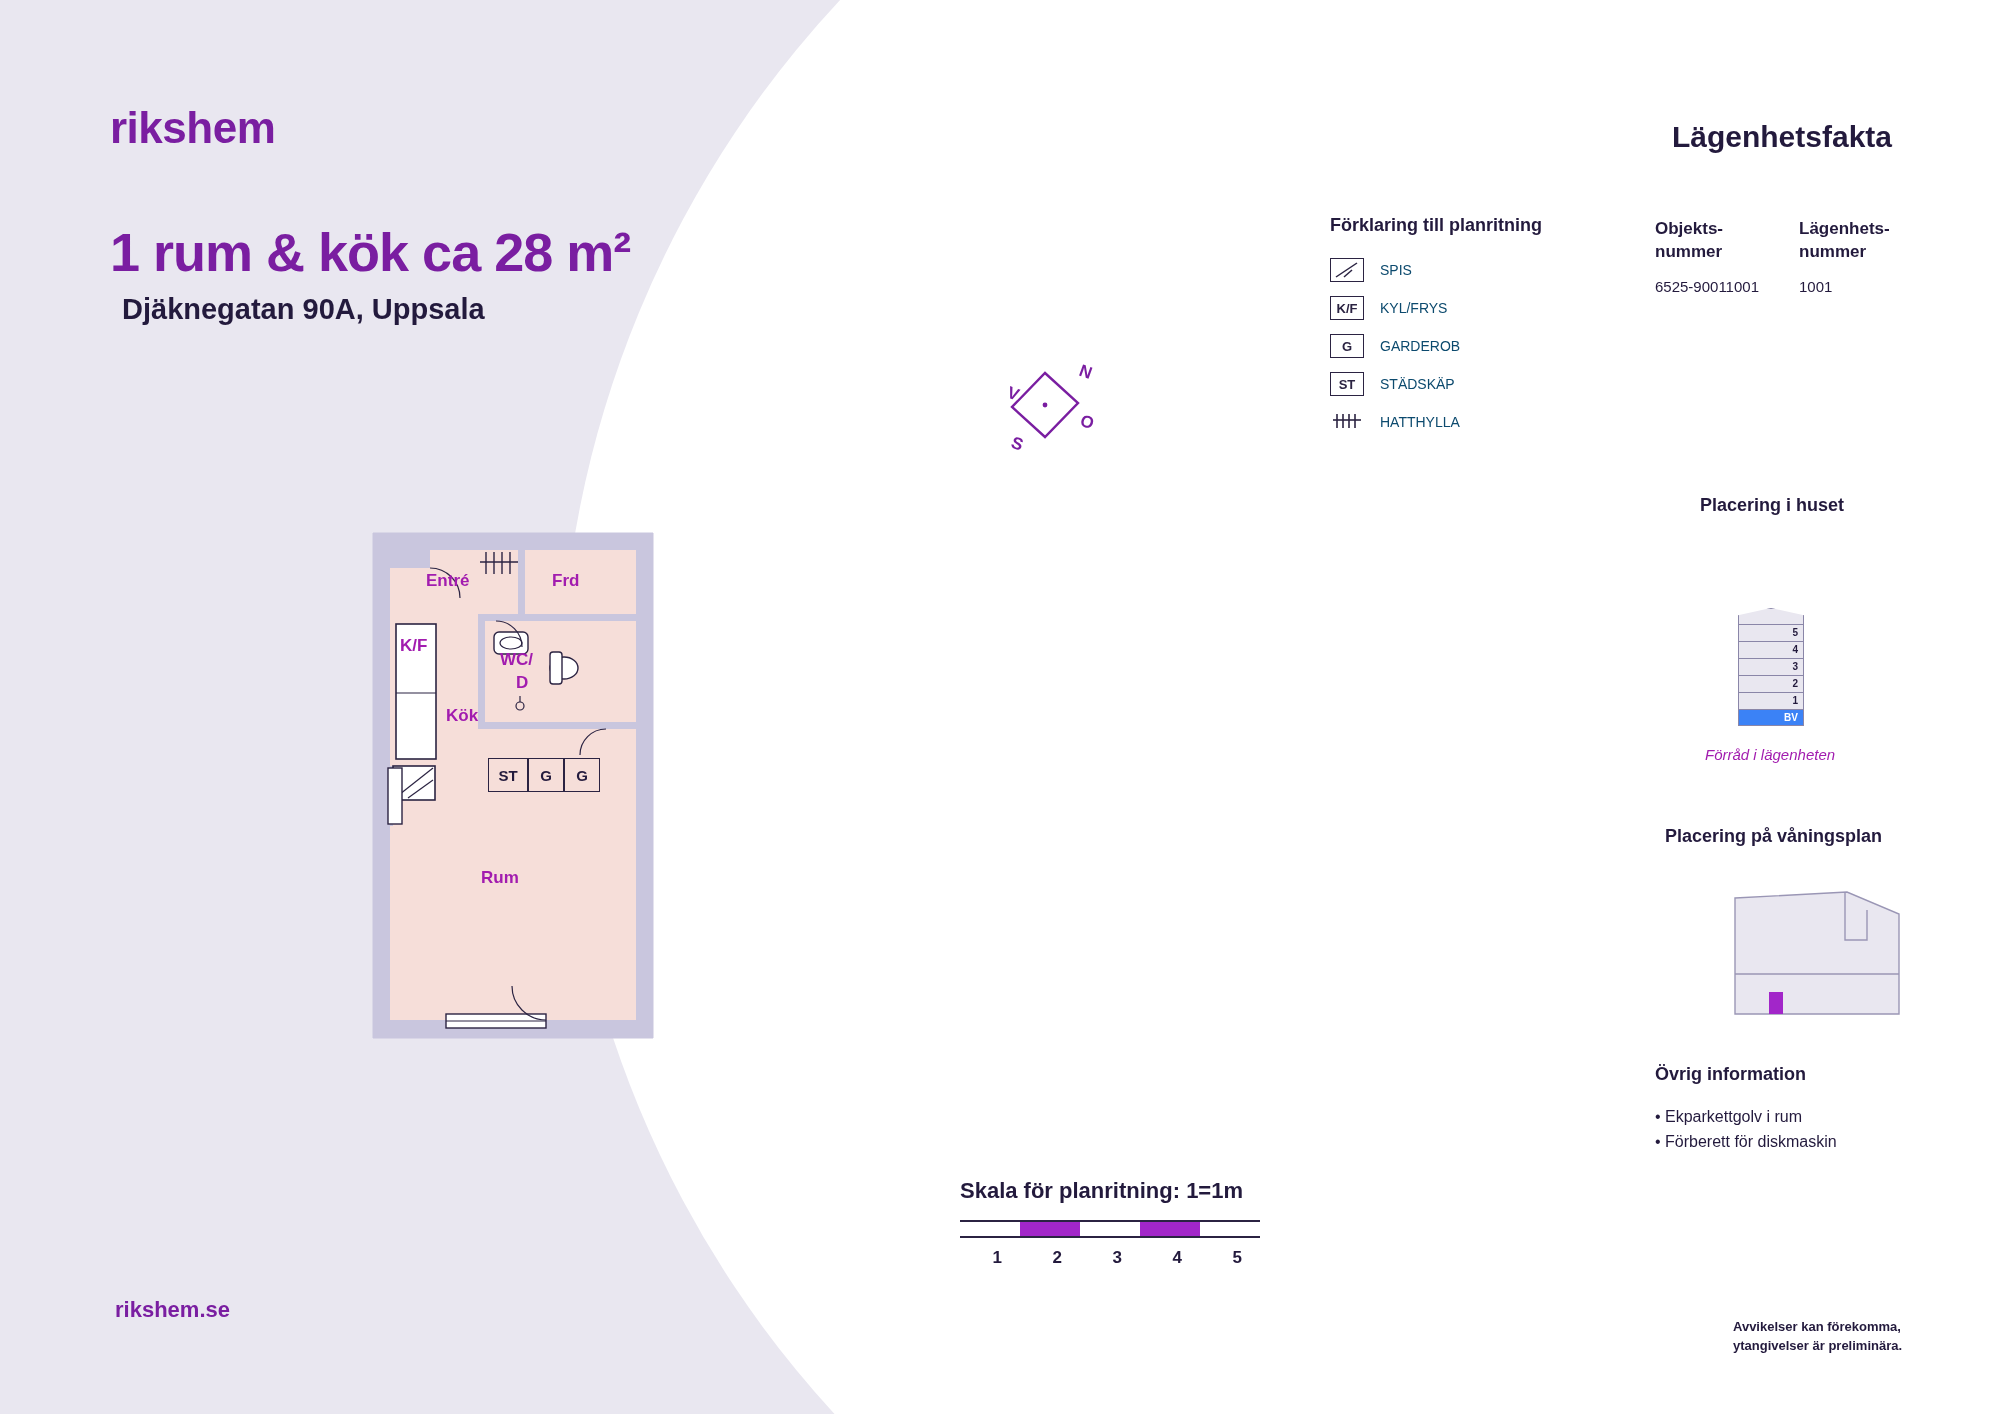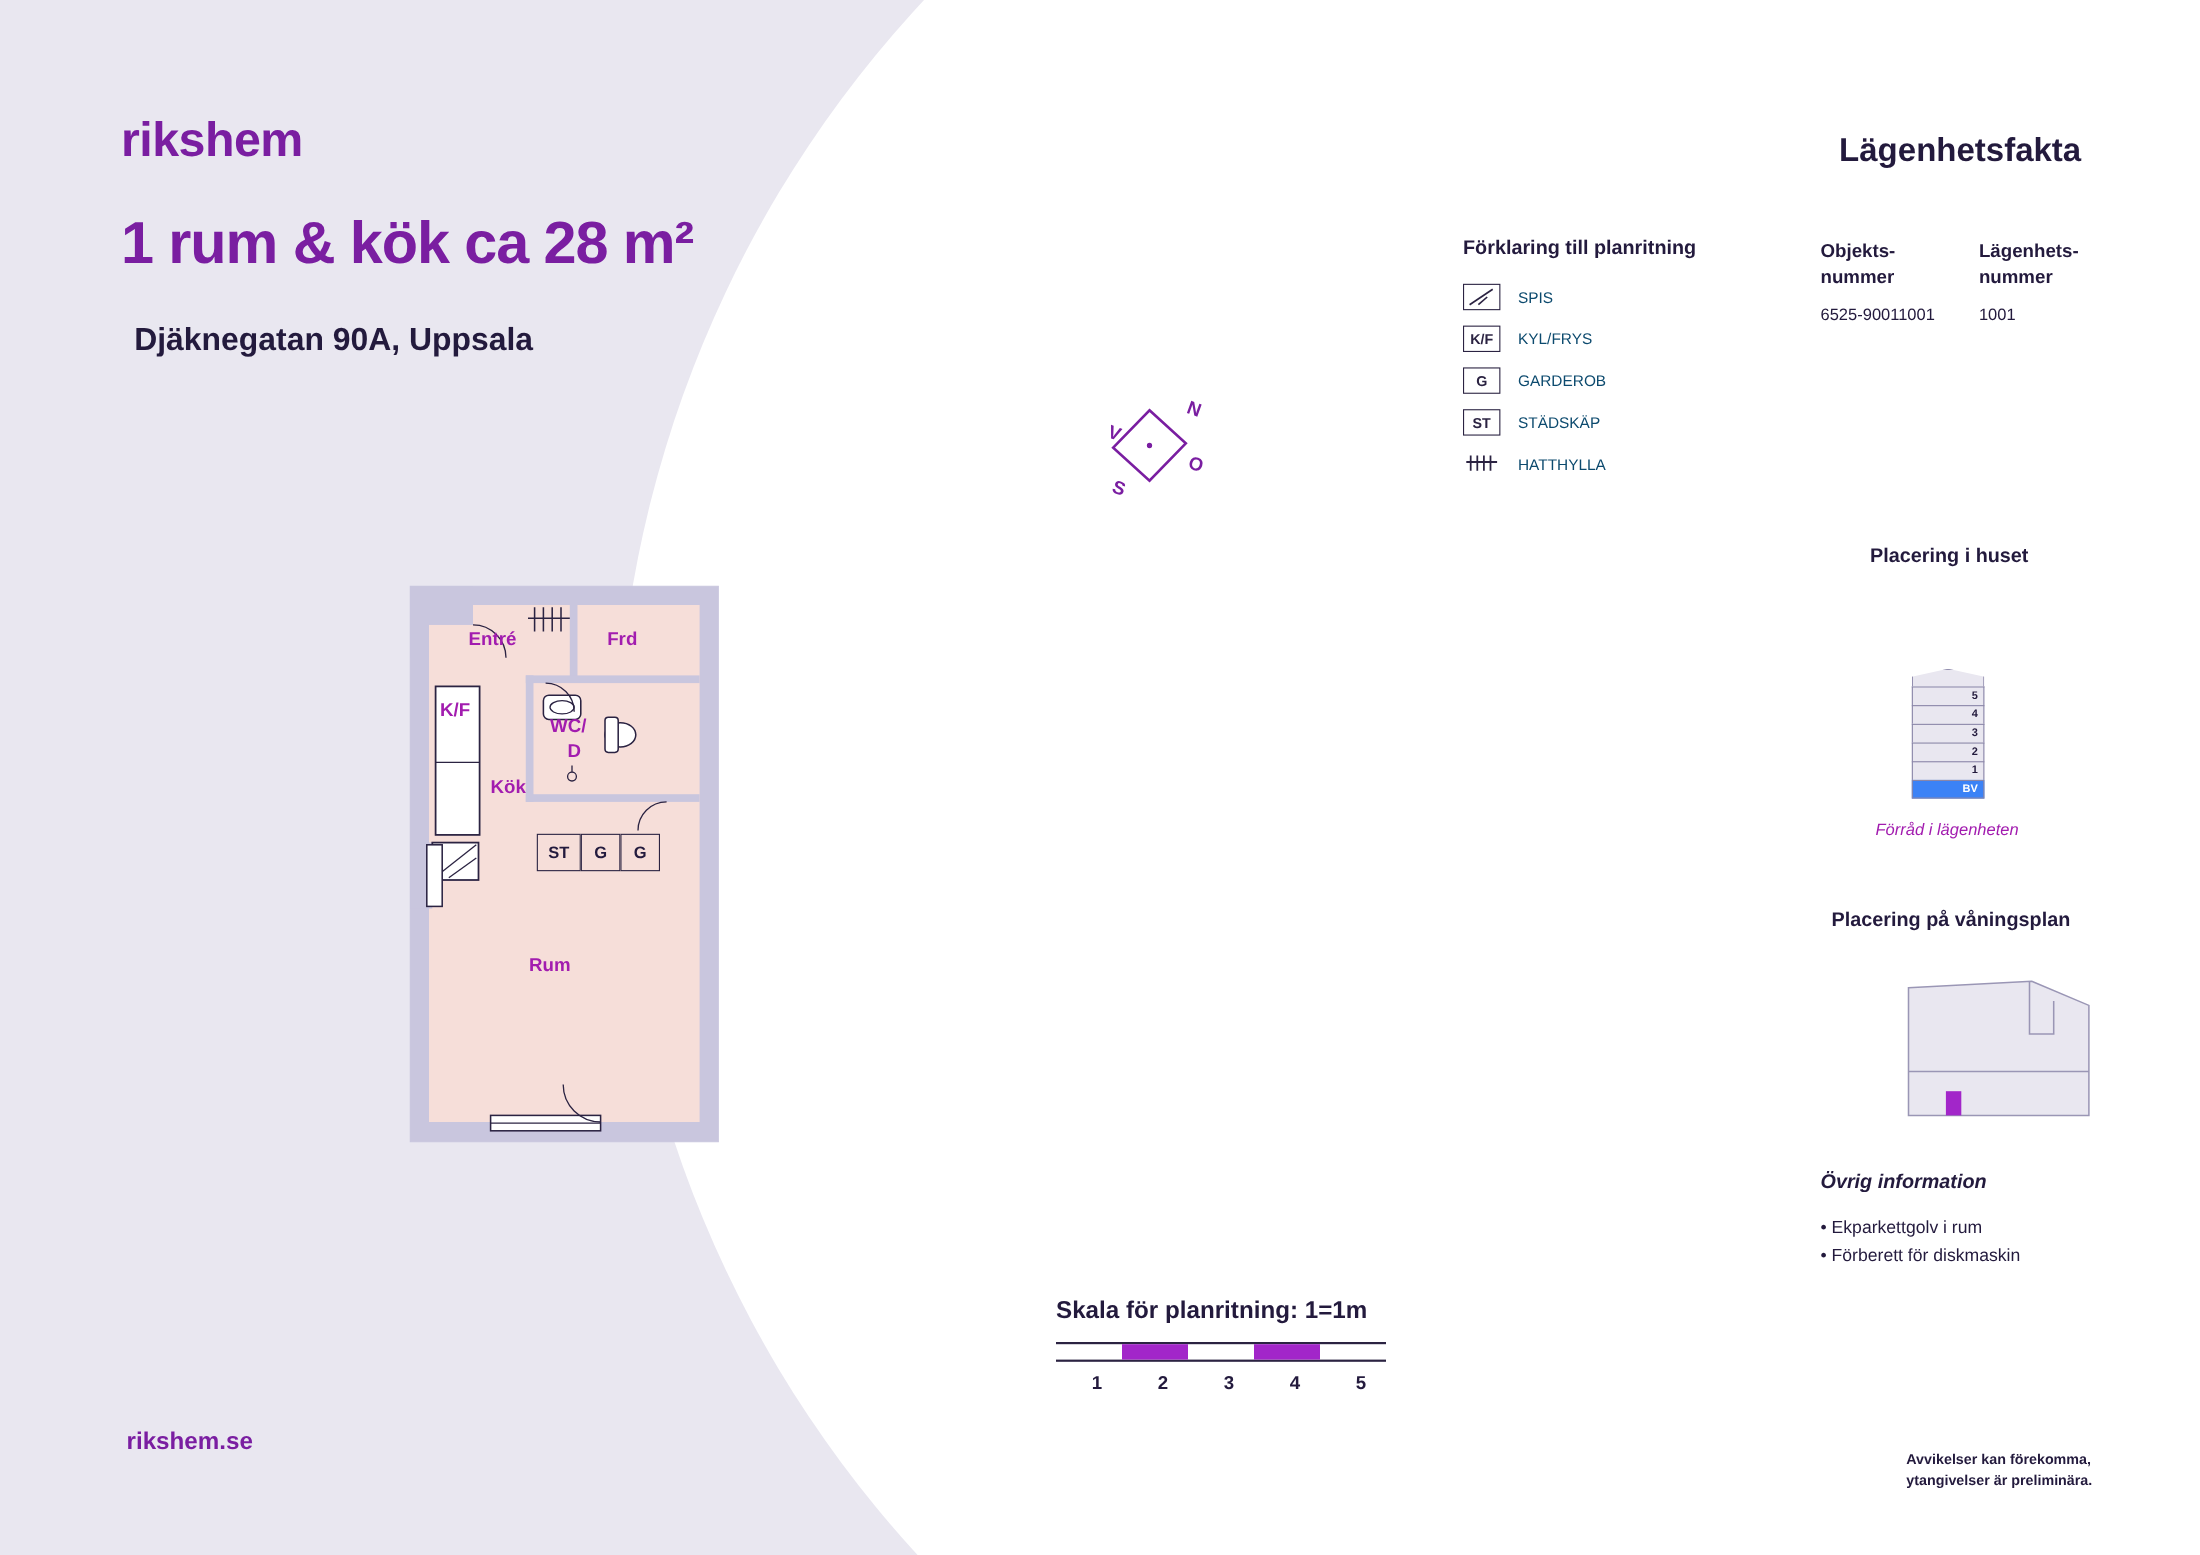--- a/index.html
+++ b/index.html
@@ -39,21 +39,21 @@
 
   
   .logo {
     left: 110px; top: 103px;
     font-size: 44px;
     font-weight: bold;
     color: #7a1ea1;
     letter-spacing: -0.5px;
   }
   .title-main {
-    left: 110px; top: 190px;
+    left: 110px; top: 221px;
     font-size: 54px;
     font-weight: bold;
     color: #7a1ea1;
     letter-spacing: -1px;
   }
   .title-sub {
     left: 122px; top: 293px;
     font-size: 29px;
     font-weight: bold;
     color: #231a3d;
@@ -108,21 +108,21 @@
   .fact-col-head {
     font-size: 17px; font-weight: bold; color: #231a3d; line-height: 1.35;
   }
   .fact-col-val { font-size: 15px; color: #231a3d; margin-top: 14px; }
 
   .sec-head {
     font-size: 18px; font-weight: bold; color: #231a3d;
   }
   .placering-huset-head { left: 1700px; top: 495px; }
   .placering-plan-head { left: 1665px; top: 826px; }
-  .ovrig-head { left: 1655px; top: 1064px; font-style: italic; }
+  .ovrig-head { left: 1655px; top: 1064px; }
 
   .forrad-caption { left: 1705px; top: 746px; font-size: 15px; color: #a21caf; font-style: italic; }
 
   .ovrig-list { left: 1655px; top: 1105px; font-size: 16px; line-height: 1.55; color: #231a3d; }
 
   .disclaimer {
     left: 1733px; top: 1318px;
     font-size: 13px; font-weight: bold; line-height: 1.45; color: #231a3d;
   }
 

